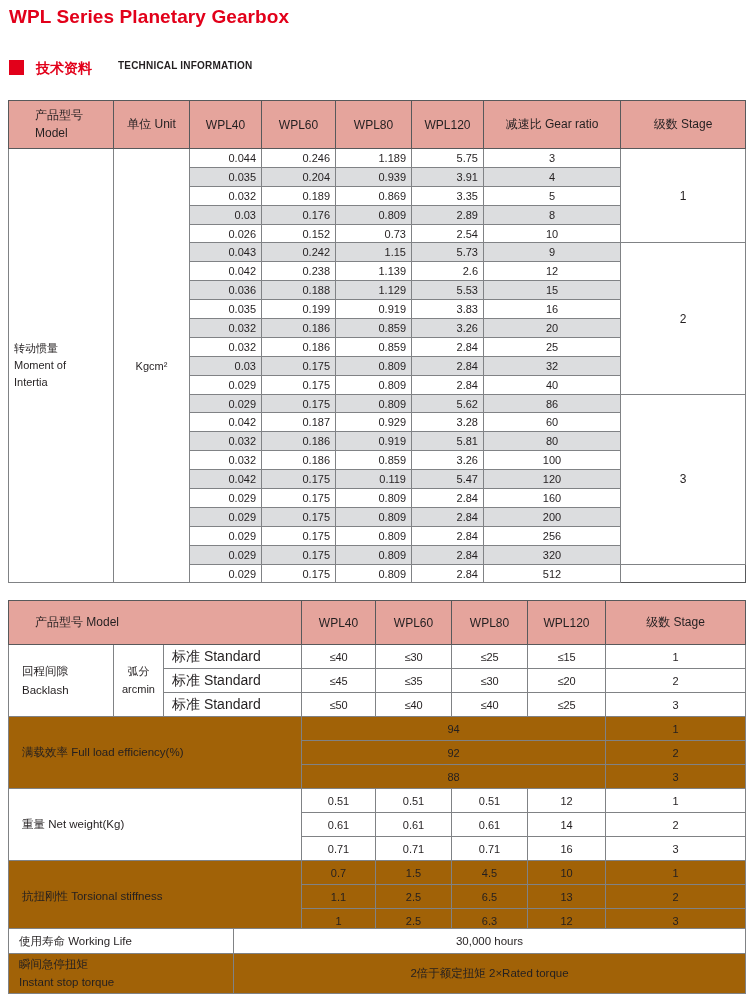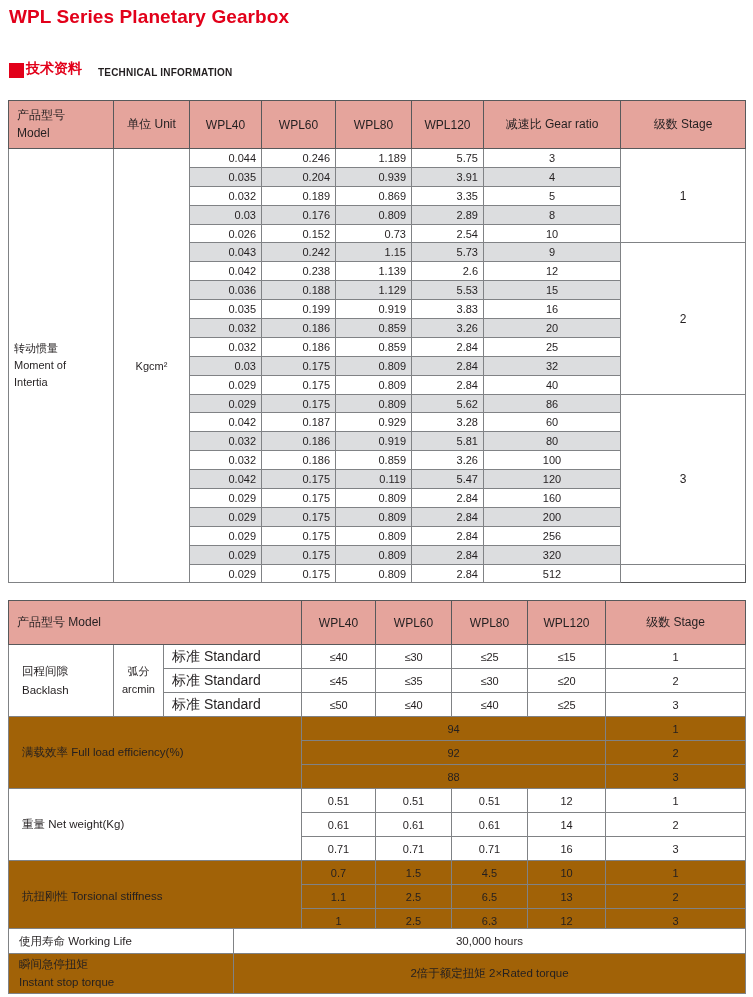--- a/index.html
+++ b/index.html
@@ -15,21 +15,21 @@
 
   
   .main-title {
     position: absolute; left: 9px; top: 6px;
     font-size: 19px; font-weight: bold;
     color: #e2001a; letter-spacing: 0.1px;
     white-space: nowrap;
   }
   .section-head {
     position: absolute; left: 9px; top: 60px;
-    display: flex; align-items: flex-end; gap: 2px;
+    display: flex; align-items: flex-start; gap: 12px;
     white-space: nowrap;
   }
   .bullet-sq {
     width: 15px; height: 15px; background: #e2001a; display: block;
   }
   .section-cn {
     font-size: 14px; font-weight: bold; color: #e2001a;
   }
   .section-en {
     font-size: 10px; font-weight: bold; color: #231f20;
@@ -53,21 +53,21 @@
     overflow: hidden;
   }
   .hdr-cell {
     background: #e5a49c;
     color: #231f20;
     font-size: 12px;
     text-align: center;
     height: 48px;
     border-color: #58595b !important;
   }
-  .hdr-cell.left { text-align: left; padding-left: 8px; }
+  .hdr-cell.left { text-align: left; padding-left: 26px; }
   .two-line { line-height: 1.45; white-space: normal; }
 
   .c { text-align: center; }
   .r { text-align: right; }
   .l { text-align: left; }
 
   .stripe-a { background: #ffffff; }
   .stripe-b { background: #dcdddf; }
   .grayfill { background: #a16207; }
   .whitefill { background: #ffffff; }

